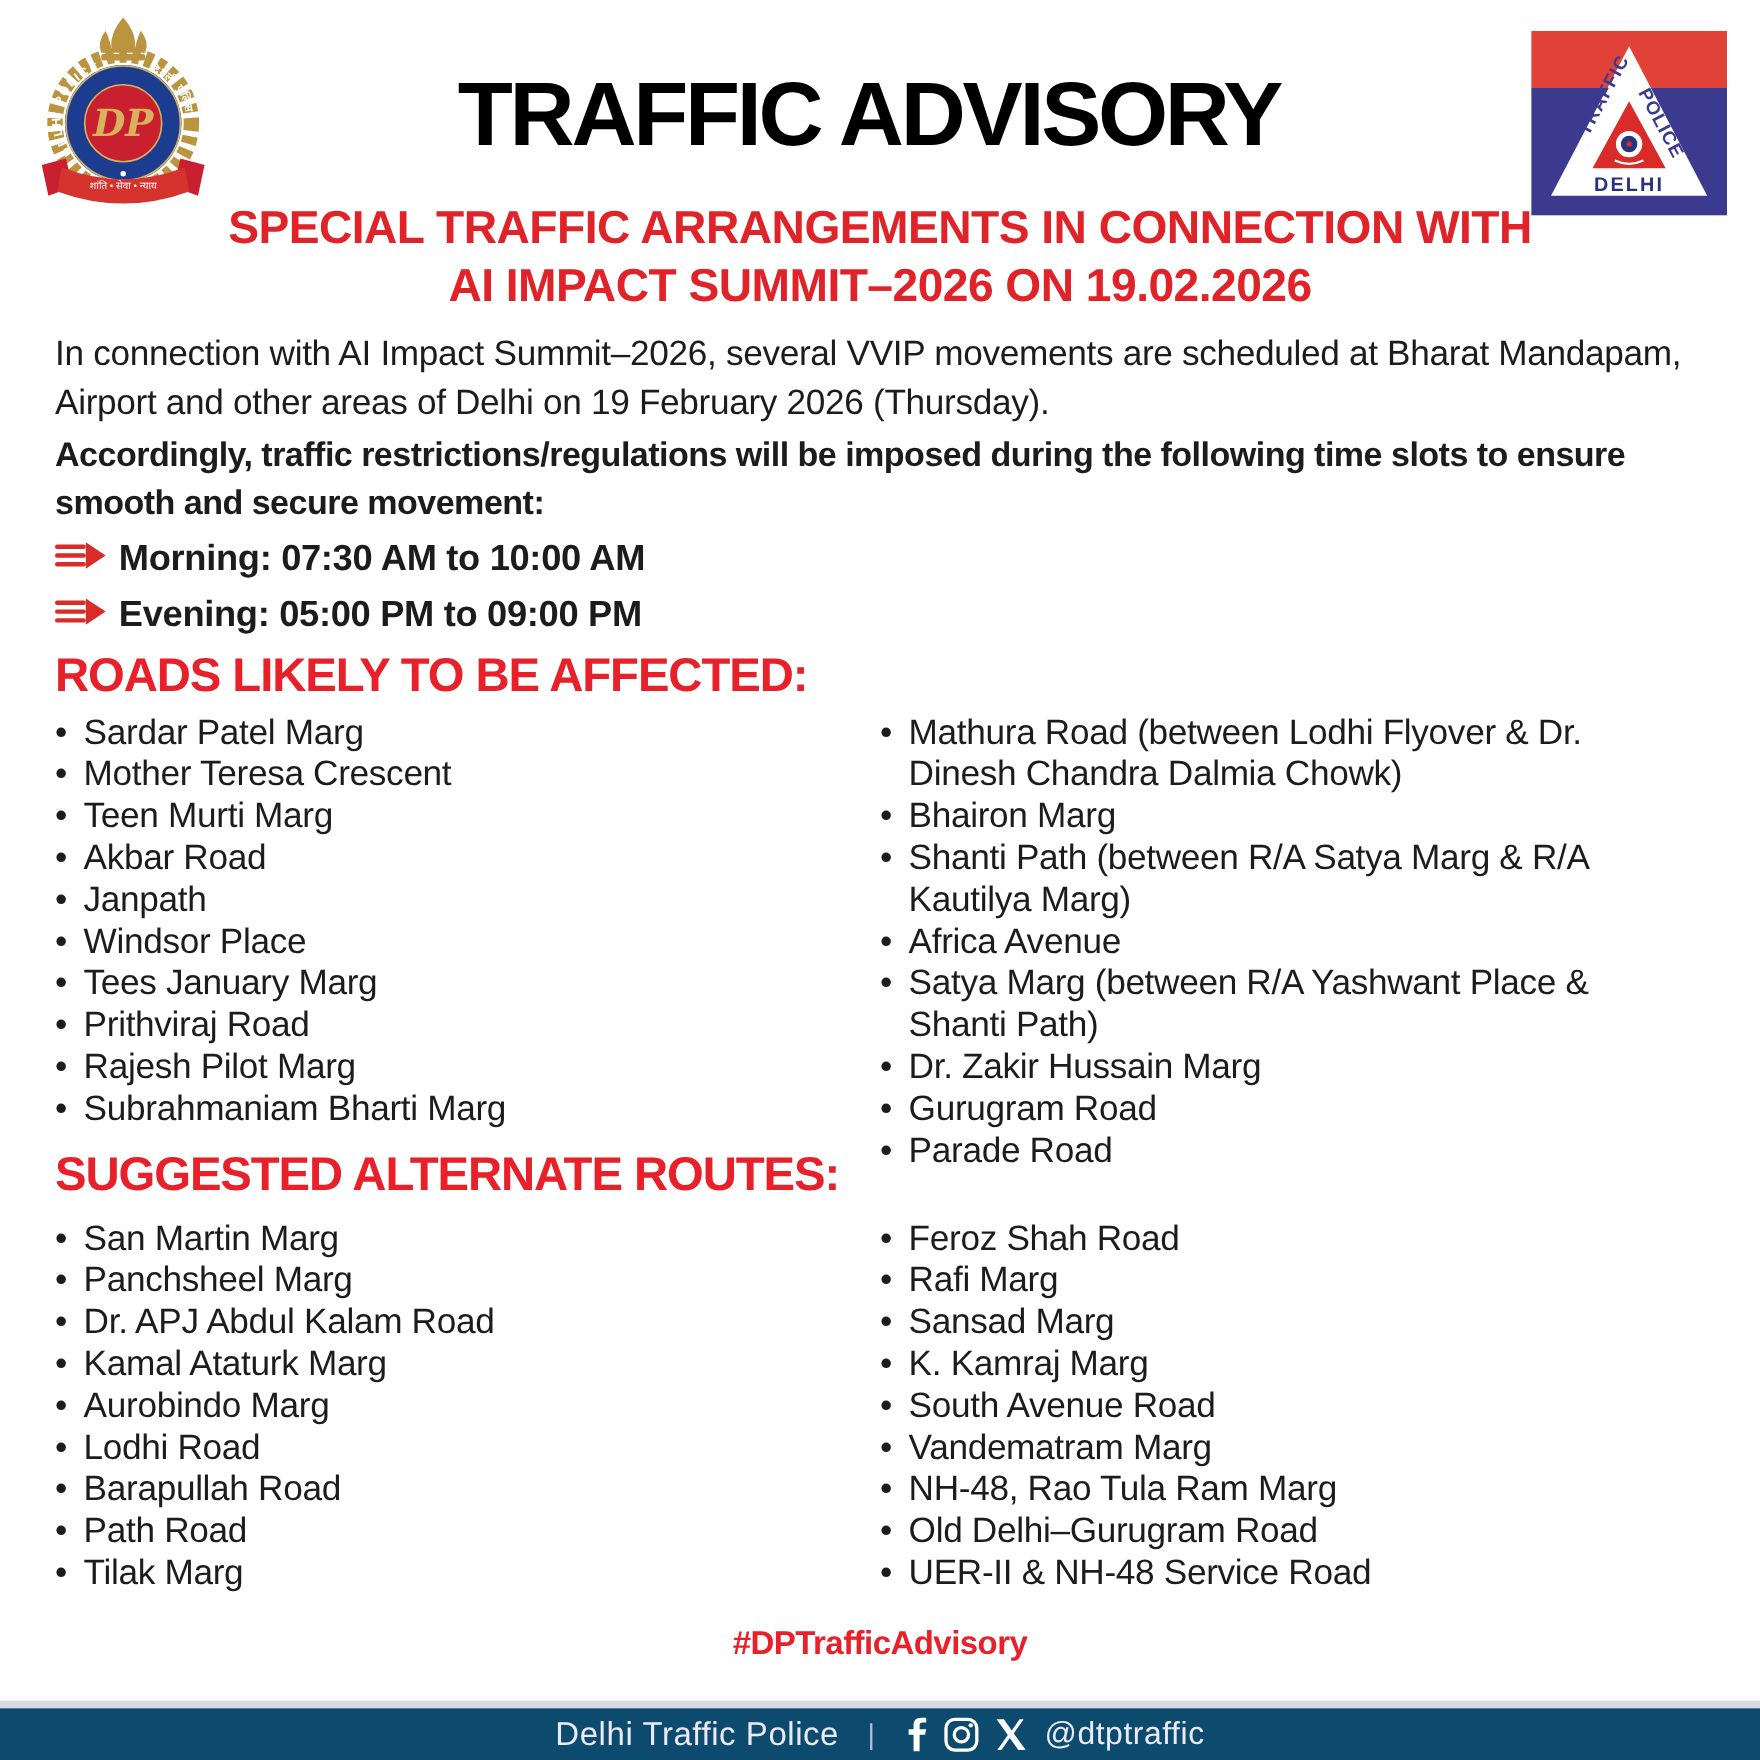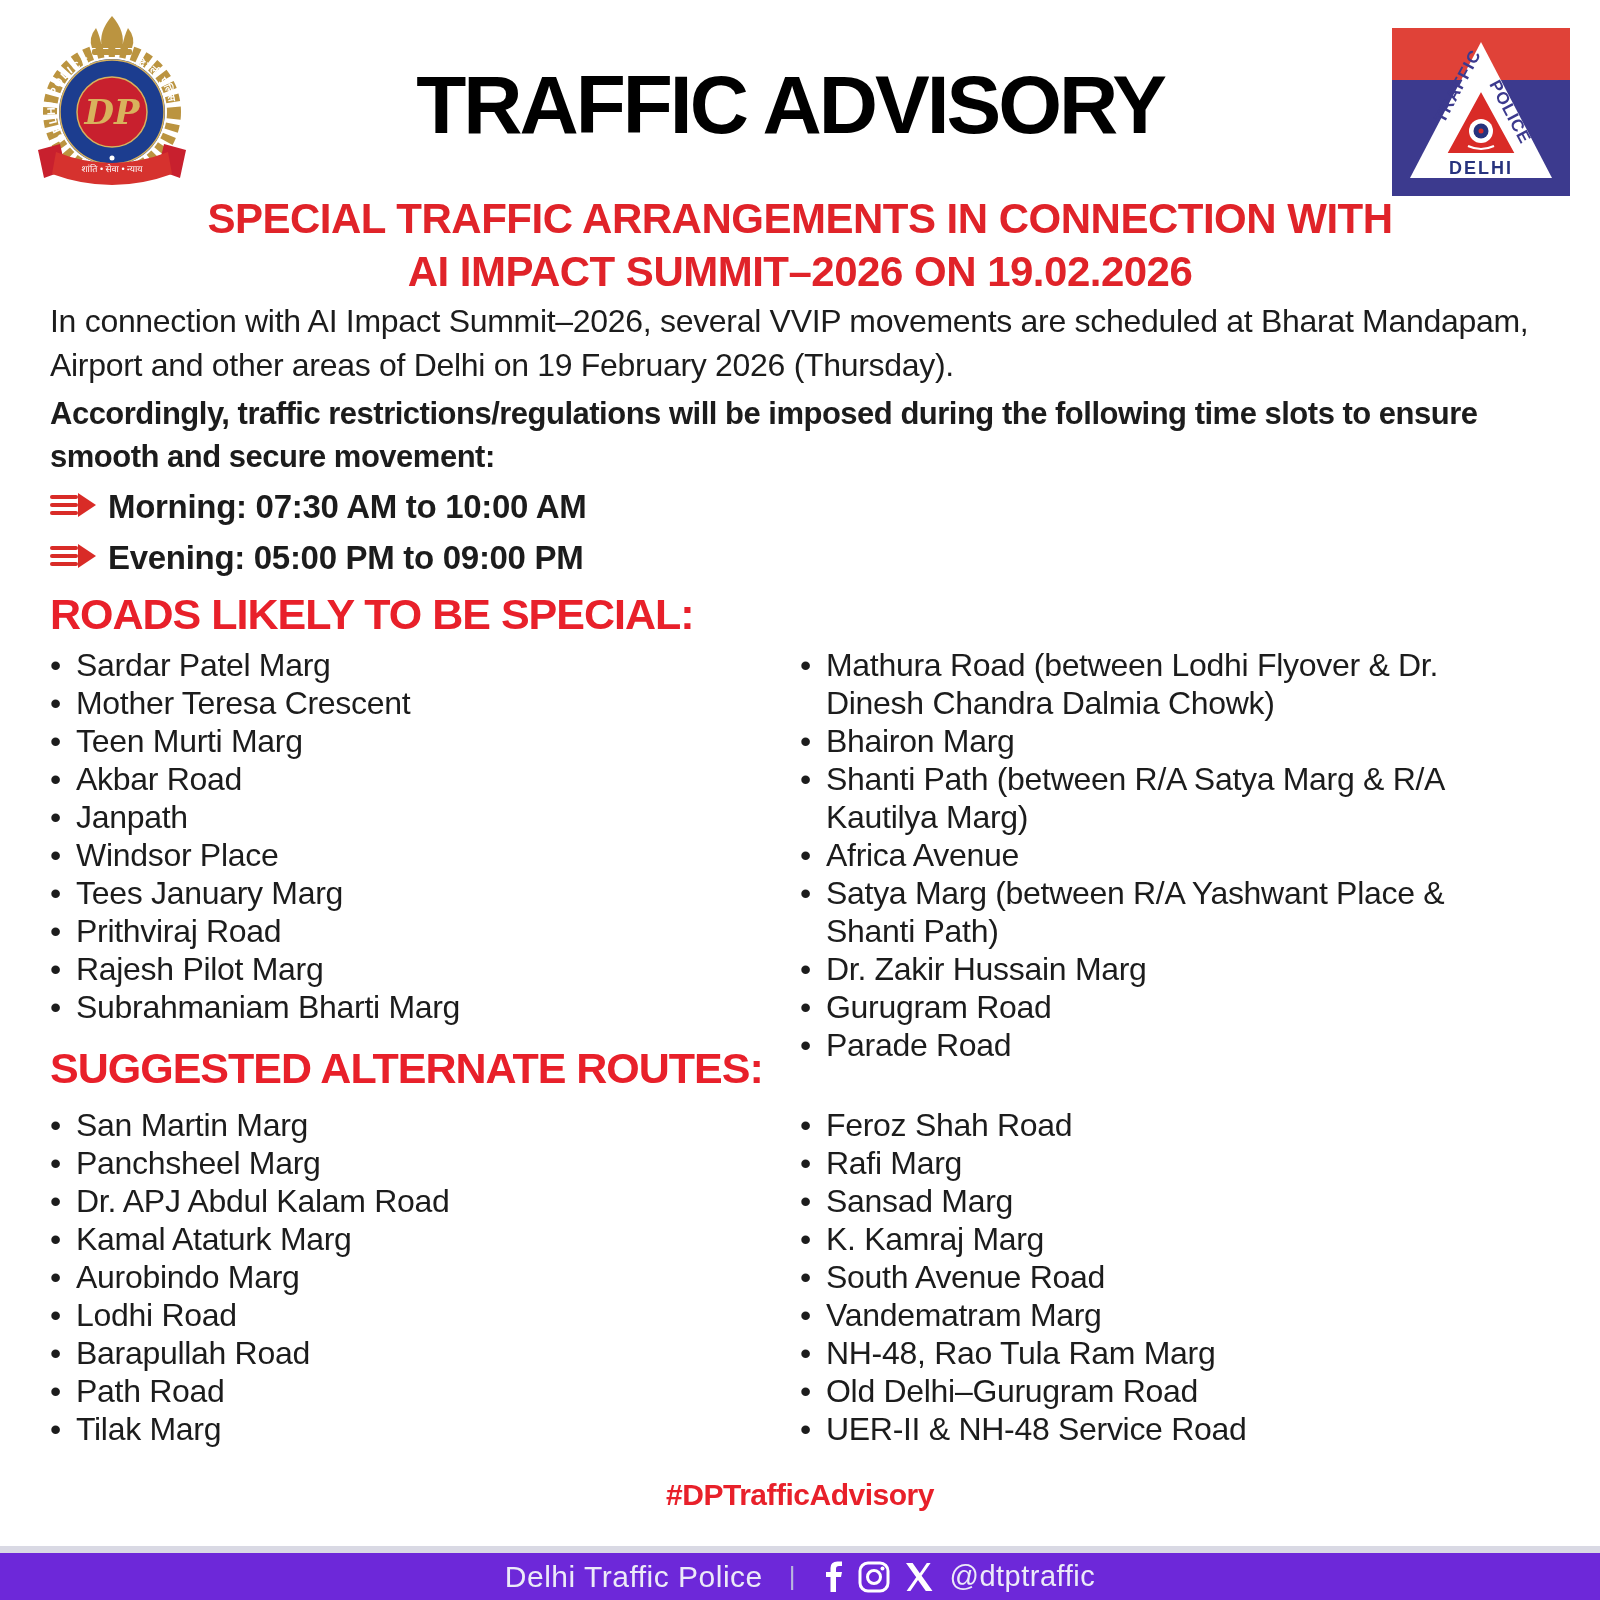--- a/index.html
+++ b/index.html
@@ -9,21 +9,21 @@
   }
   
   .emblem-left{position:absolute;left:26px;top:12px;width:172px;height:180px;}
   .logo-right{position:absolute;right:30px;top:28px;width:178px;height:168px;}
   .main-title{
     position:absolute;left:200px;right:220px;top:58px;text-align:center;
     font-size:82px;font-weight:800;letter-spacing:-3px;color:#000000;white-space:nowrap;
   }
   .subtitle{
     position:absolute;left:0;right:0;top:180px;text-align:center;color:#e02329;
-    font-weight:800;font-size:42px;line-height:1.27;letter-spacing:-0.5px;margin-top:12px;
+    font-weight:800;font-size:42px;line-height:1.27;letter-spacing:-0.5px;
   }
   
   .intro{position:absolute;left:50px;right:36px;top:300px;font-size:32px;line-height:1.37;letter-spacing:-0.3px;}
   .restrict{position:absolute;left:50px;right:30px;top:392px;font-size:31px;font-weight:700;line-height:1.4;letter-spacing:-0.5px;}
   .times{position:absolute;left:50px;top:486px;list-style:none;margin:0;padding:0;}
   .times li{display:flex;align-items:center;font-size:33px;font-weight:700;line-height:1.3;margin-bottom:8px;letter-spacing:-0.3px;}
   .times li .arr{margin-right:12px;flex:0 0 auto;display:inline-block;}
   
   .sec-head{position:absolute;left:50px;color:#e8202a;font-size:43px;font-weight:800;letter-spacing:-1px;white-space:nowrap;}
   .roads-head{top:590px;}
@@ -33,21 +33,21 @@
   .routes-cols{top:1106px;}
   .col-l{width:750px;flex:0 0 750px;}
   .col-r{width:690px;flex:0 0 690px;}
   ul.blist{list-style:none;margin:0;padding:0;}
   ul.blist li{display:flex;font-size:32px;line-height:38px;letter-spacing:-0.3px;}
   ul.blist li::before{content:"\2022";flex:0 0 auto;width:26px;text-align:left;}
   
   .hashtag{position:absolute;left:0;right:0;top:1478px;text-align:center;color:#e8202a;font-size:30px;font-weight:800;letter-spacing:-0.5px;}
   .footer-divider{position:absolute;left:0;right:0;bottom:47px;height:7px;background:#d9d9e4;}
   .footer-bar{
-    position:absolute;left:0;right:0;bottom:0;height:47px;background:#6d28d9;
+    position:absolute;left:0;right:0;bottom:0;height:47px;background:#0c4a6e;
     display:flex;align-items:center;justify-content:center;color:#eceaf8;
   }
   .footer-bar .fname{font-size:30px;letter-spacing:0.5px;}
   .footer-bar .pipe{font-size:26px;margin:0 26px;color:#b9b6dd;}
   .footer-bar .icons{display:flex;align-items:center;gap:14px;margin-right:16px;}
   .footer-bar .handle{font-size:29px;letter-spacing:0.5px;}
   svg text{font-family:"Liberation Sans","DejaVu Sans",sans-serif;}
 </style>
 </head>
 <body>
@@ -137,21 +137,21 @@
               <rect x="0" y="11" width="28" height="4" rx="2"></rect>
               <rect x="0" y="19" width="28" height="4" rx="2"></rect>
               <polygon points="28,1 46,13 28,25"></polygon>
             </g>
           </svg>
       </span>
       <span>Evening: 05:00 PM to 09:00 PM</span>
     </li>
   </ul>
 
-  <div class="sec-head roads-head">ROADS LIKELY TO BE SPECIAL:</div>
+  <div class="sec-head roads-head">ROADS LIKELY TO BE AFFECTED:</div>
   <div class="cols roads-cols">
     <div class="col-l">
       <ul class="blist">
         <li>
             <span>Sardar Patel Marg</span>
           </li>
         <li>
             <span>Mother Teresa Crescent</span>
           </li>
         <li>

